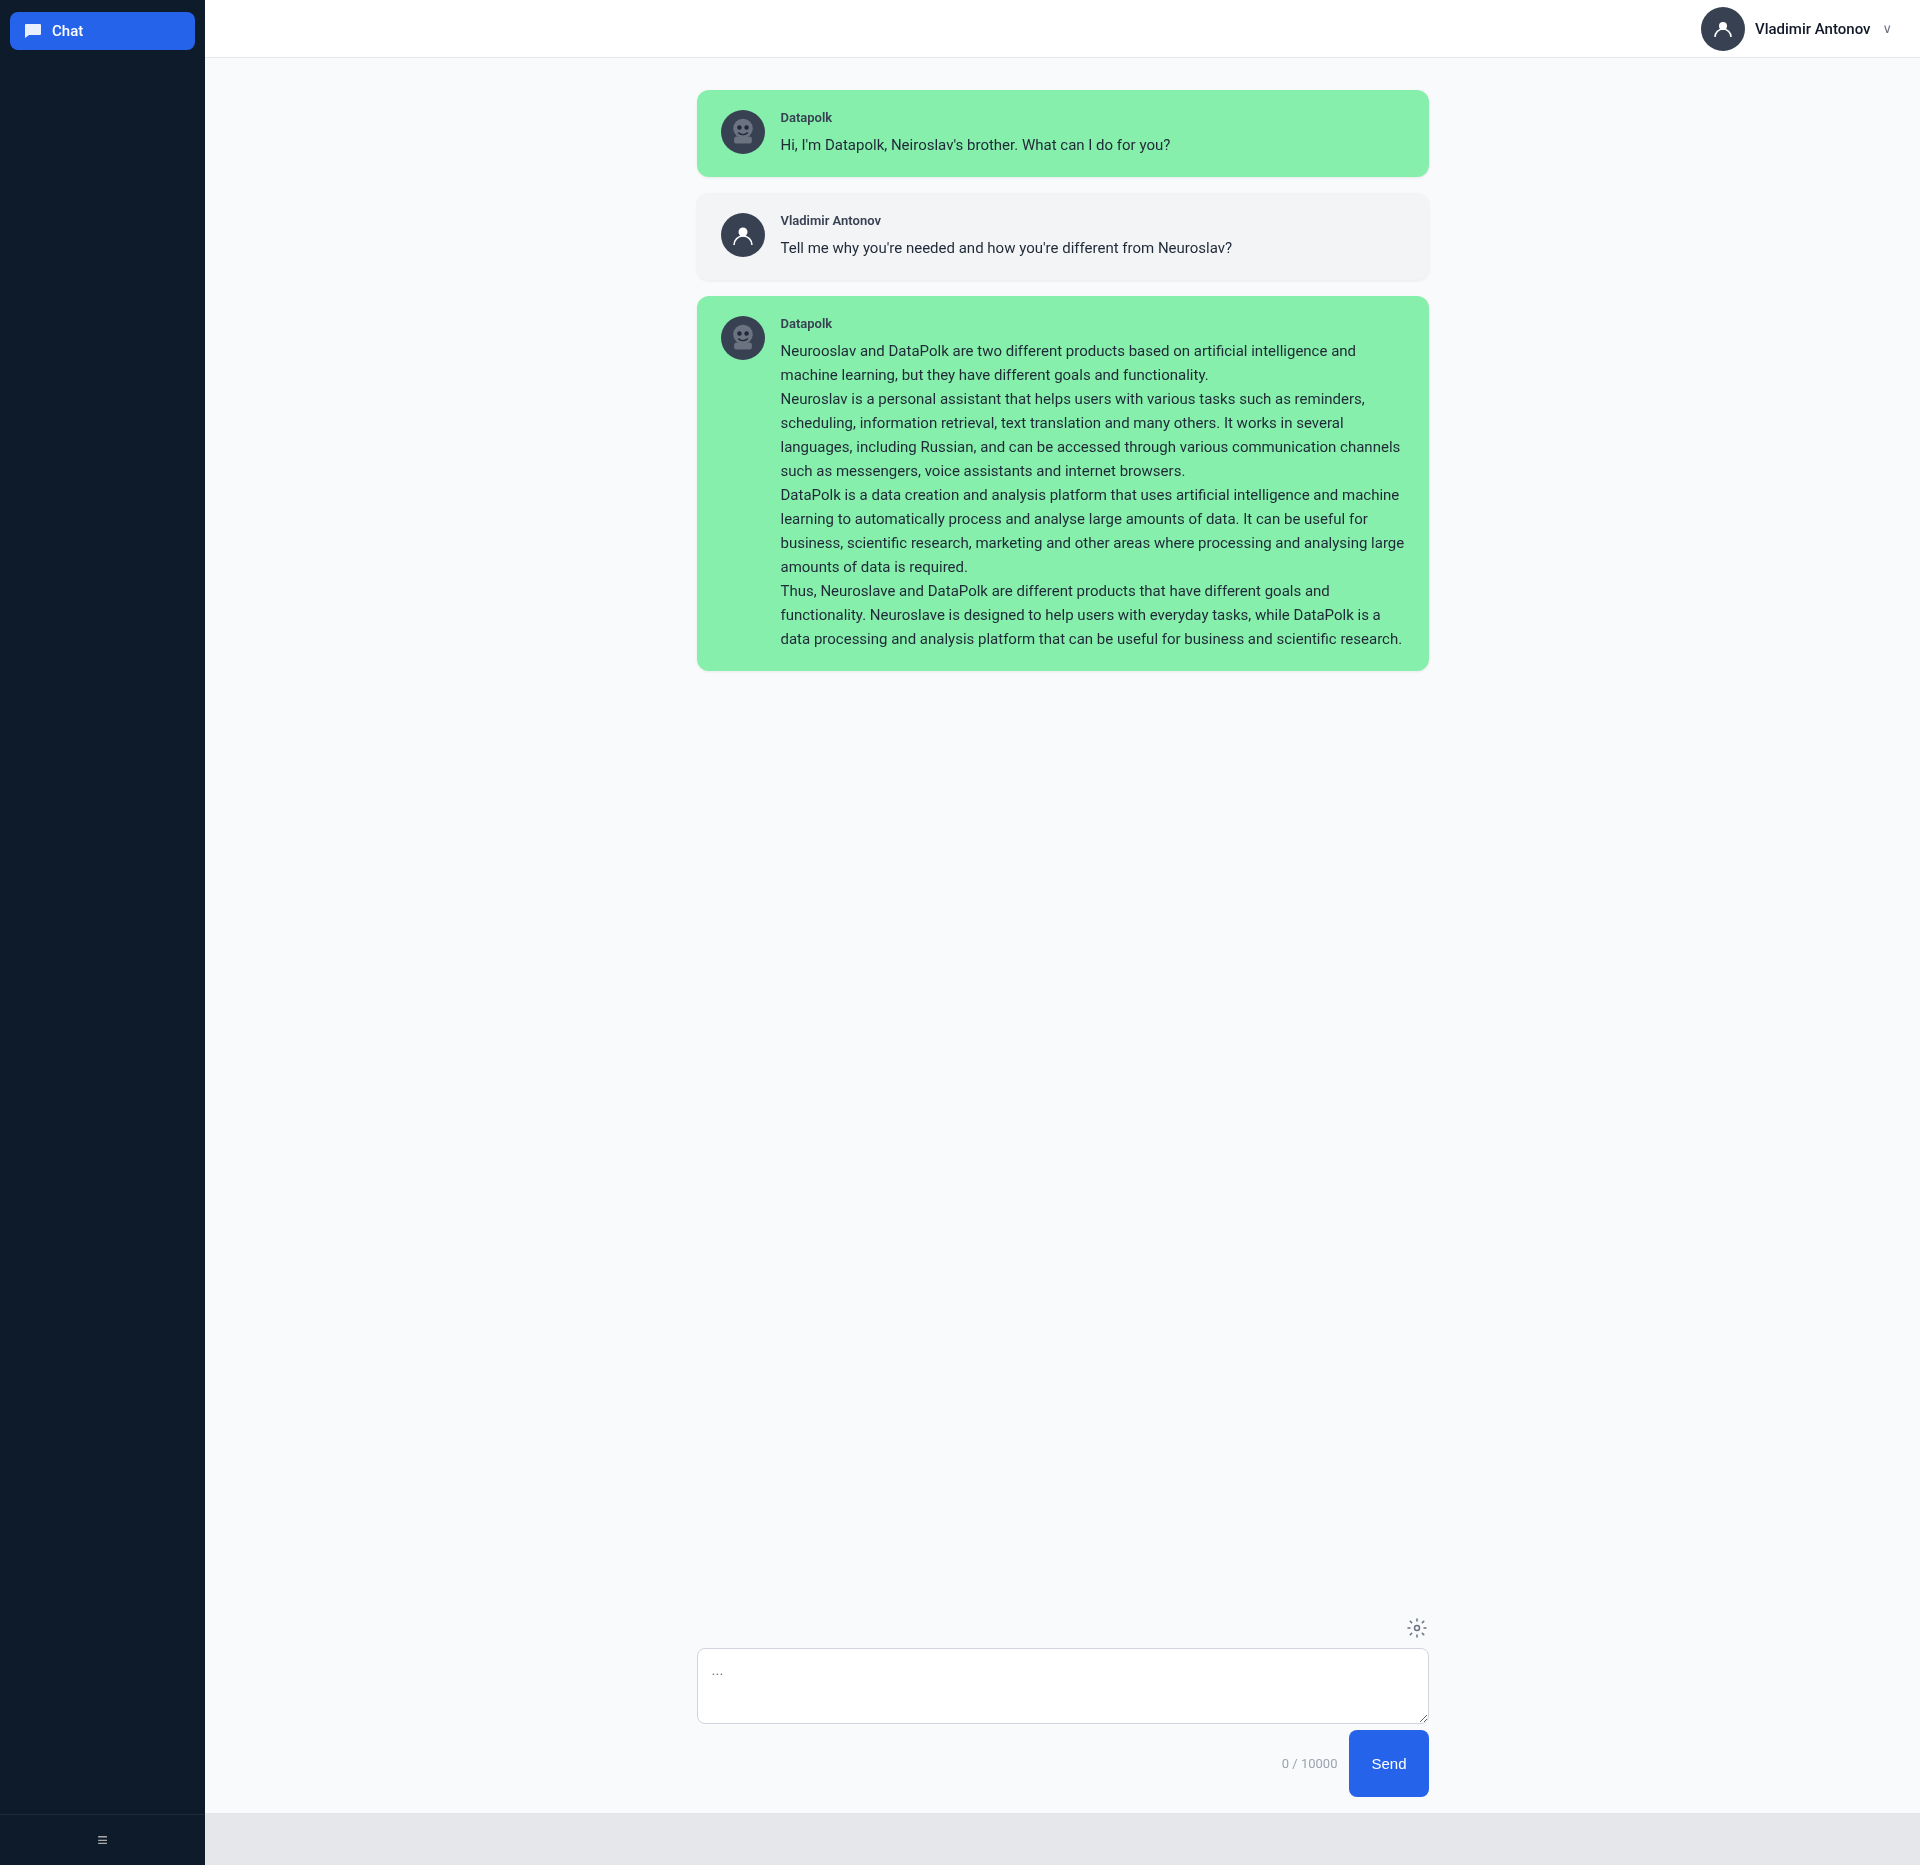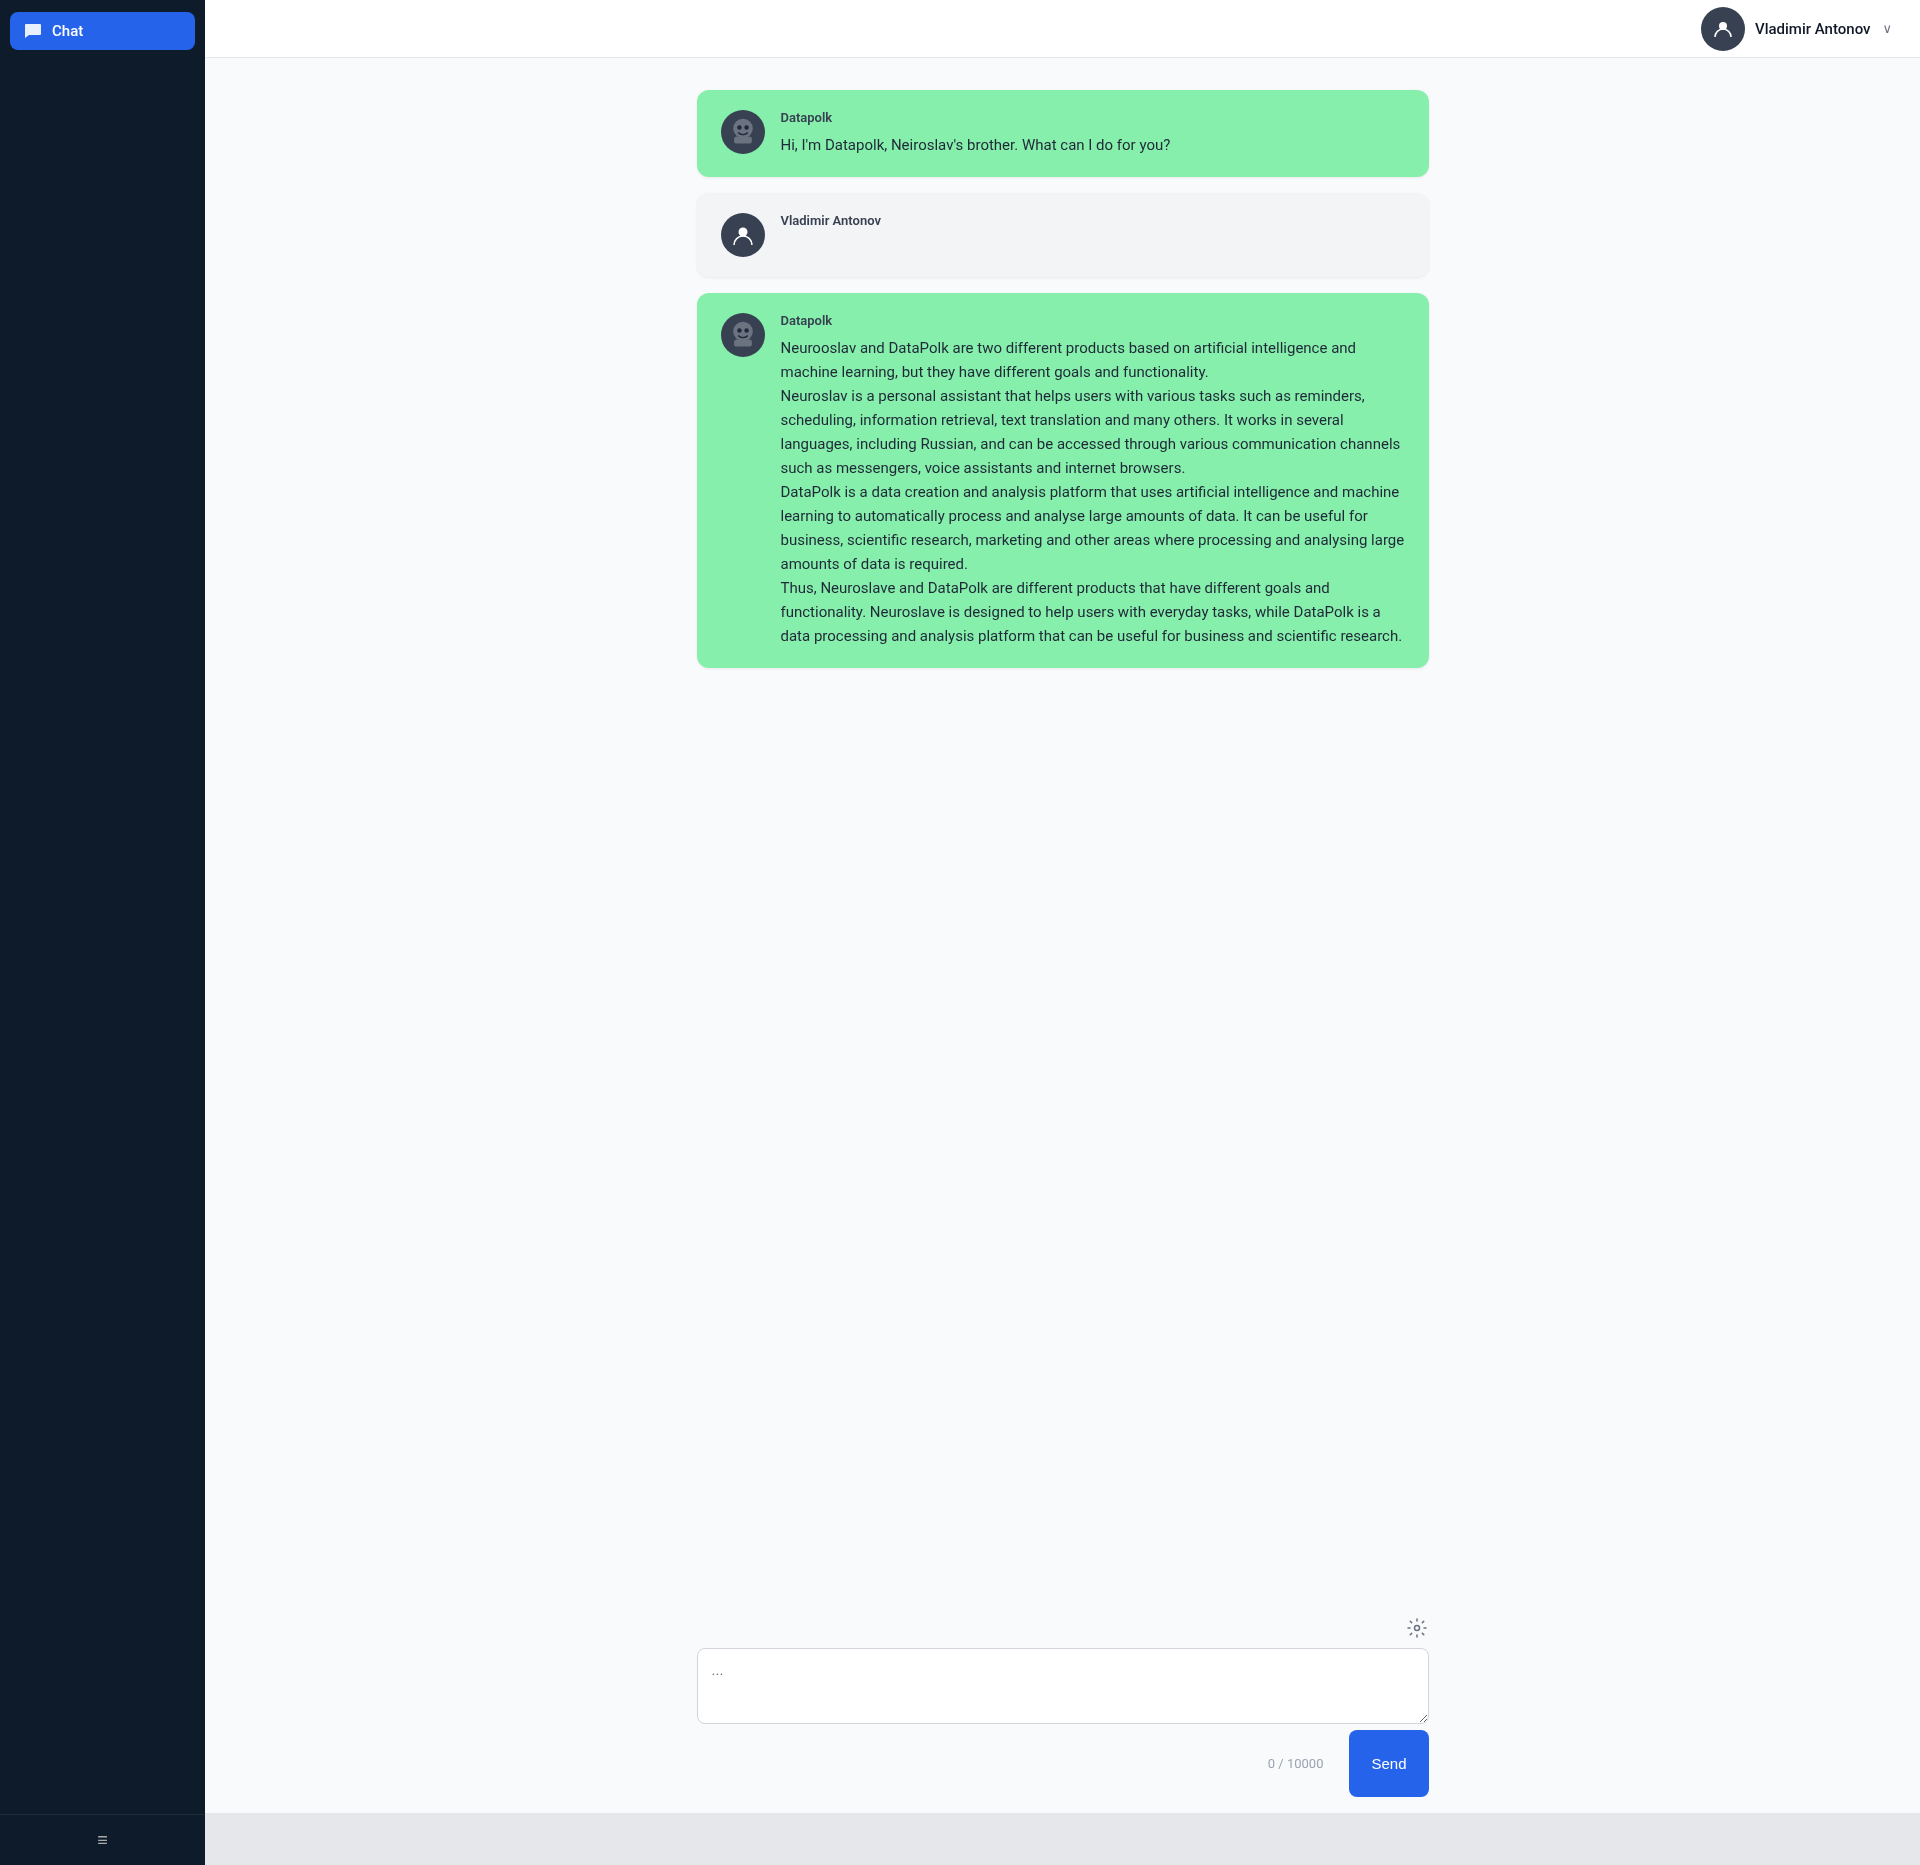--- a/index.html
+++ b/index.html
@@ -210,21 +210,21 @@
       color: #374151;
       resize: vertical;
       outline: none;
       background: #ffffff;
       font-family: inherit;
     }
     .input-footer {
       display: flex;
       justify-content: flex-end;
       align-items: center;
-      gap: 26px;
+      gap: 12px;
     }
     .char-count {
       font-size: 13px;
       color: #9ca3af;
     }
     .send-button {
       background: #2563eb;
       color: white;
       border: none;
       padding: 25px 22px;
@@ -300,20 +300,21 @@
 
       <div class="message-card user-msg">
         <div class="avatar-user-icon">
           <svg width="22" height="22" viewBox="0 0 22 22" fill="none">
             <circle cx="11" cy="8" r="4.5" fill="white"></circle>
             <path d="M2 21c0-5 4-9 9-9s9 4 9 9" stroke="white" stroke-width="1.5" fill="none"></path>
           </svg>
         </div>
         <div class="message-body">
           <div class="message-sender">Vladimir Antonov</div>
+          <div class="message-text">Tell me why you're needed and how you're different from Neuroslav?</div>
         </div>
       </div>
 
       <div class="message-card">
         <div class="avatar">
           <svg viewBox="0 0 36 36" fill="none" xmlns="http://www.w3.org/2000/svg">
             <circle cx="18" cy="14" r="11" fill="#6b7280"></circle>
             <circle cx="14" cy="13" r="2.5" fill="#1f2937"></circle>
             <circle cx="22" cy="13" r="2.5" fill="#1f2937"></circle>
             <path d="M13 19 Q18 23 23 19" stroke="#1f2937" stroke-width="1.5" fill="none" stroke-linecap="round"></path>

